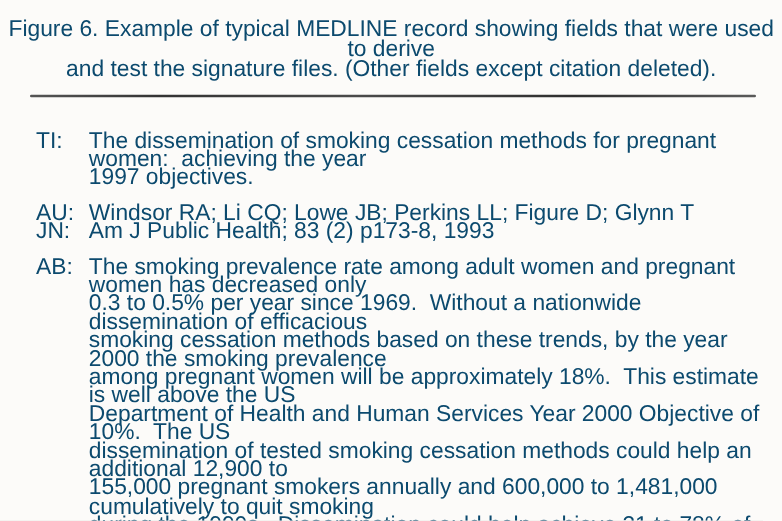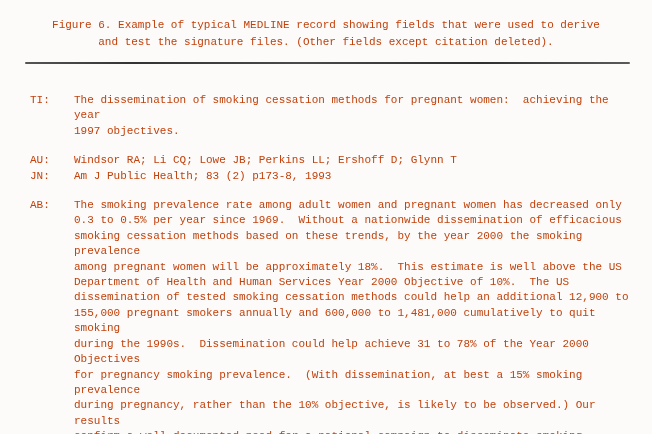--- a/index.html
+++ b/index.html
@@ -5,23 +5,23 @@
   html, body {
     margin: 0;
     padding: 0;
     background: #e8e6e2;
   }
   .page {
     position: relative;
     width: 652px;
     height: 434px;
     background: #fcfbf9;
-    color: #c2410c;
-    font-family: Liberation Mono, monospace;
-    font-size: 11px;
+    color: #0c4a6e;
+    font-family: Liberation Sans, sans-serif;
+    font-size: 19px;
     overflow: hidden;
     box-sizing: border-box;
   }
   .caption {
     padding-top: 17px;
     text-align: center;
     line-height: 16.5px;
     white-space: pre-wrap;
   }
   .rule {
@@ -64,21 +64,21 @@
   <div class="record">
 
     <div class="field-row block-gap">
       <span class="tag">TI:</span>
       <span class="ftext">The dissemination of smoking cessation methods for pregnant women:  achieving the year
 1997 objectives.</span>
     </div>
 
     <div class="field-row">
       <span class="tag">AU:</span>
-      <span class="ftext">Windsor RA; Li CQ; Lowe JB; Perkins LL; Ershoff D; Glynn T</span>
+      <span class="ftext">Windsor RA; Li CQ; Lowe JB; Perkins LL; Figure D; Glynn T</span>
     </div>
 
     <div class="field-row block-gap">
       <span class="tag">JN:</span>
       <span class="ftext">Am J Public Health; 83 (2) p173-8, 1993</span>
     </div>
 
     <div class="field-row block-gap">
       <span class="tag">AB:</span>
       <span class="ftext">The smoking prevalence rate among adult women and pregnant women has decreased only

